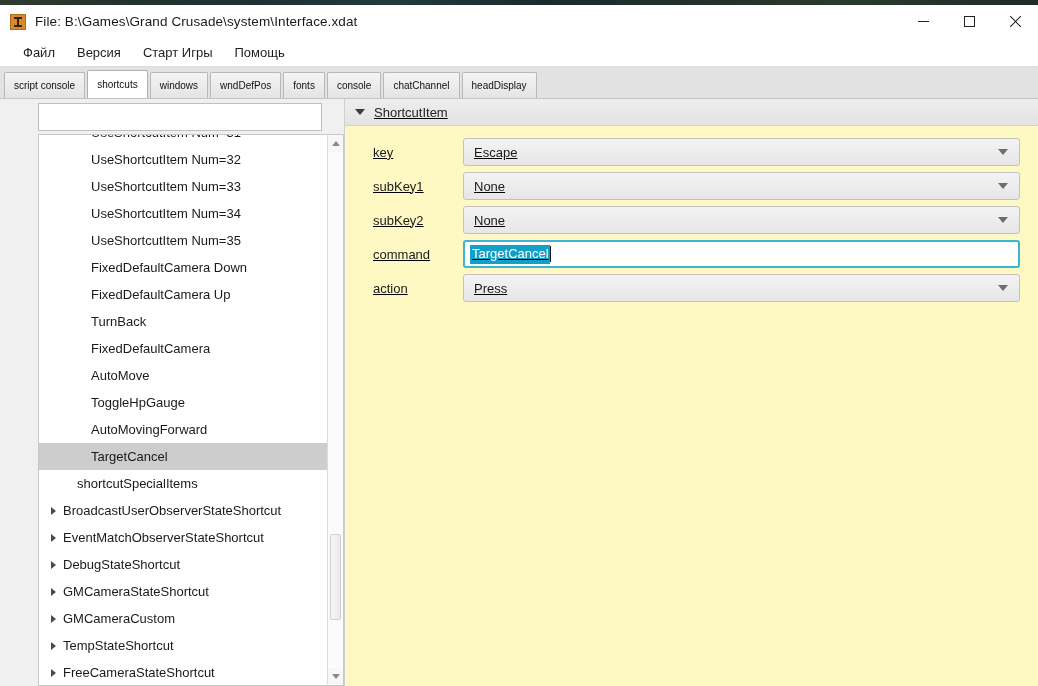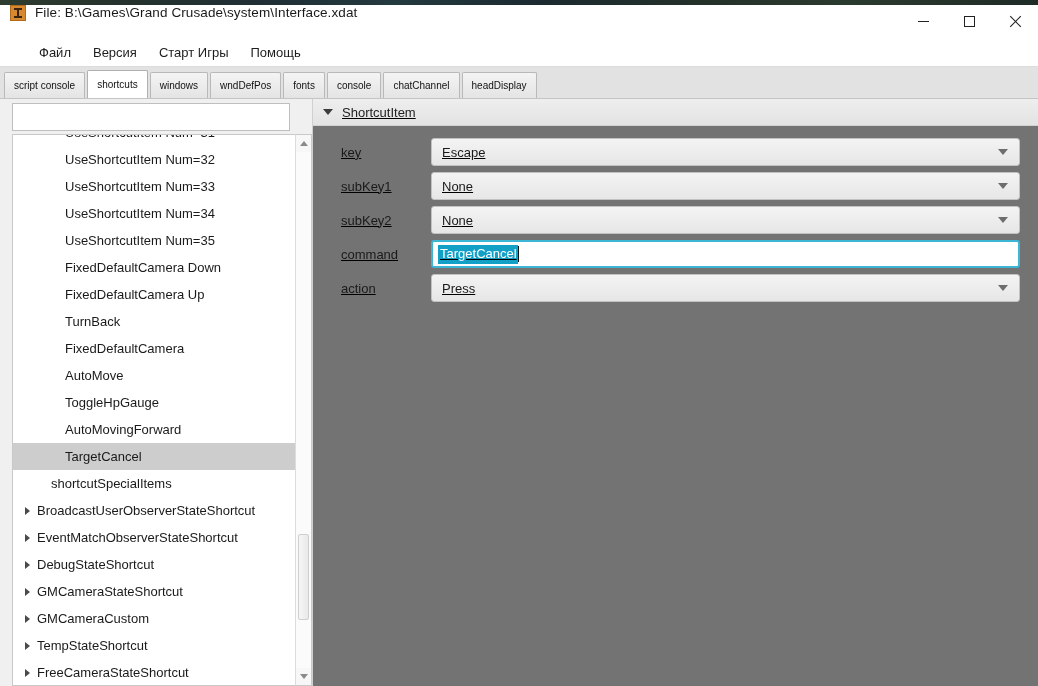--- a/index.html
+++ b/index.html
@@ -30,20 +30,21 @@
     background: #f0f0f0;
     display: flex;
     flex-direction: column;
   }
 
   
   #titlebar {
     height: 33px;
     background: #ffffff;
     display: flex;
+    align-items: center;
     flex: 0 0 auto;
     position: relative;
   }
   #app-icon {
     width: 16px; height: 16px;
     margin-left: 10px;
     background: #d8892f;
     border: 1px solid #b06a1c;
     box-sizing: border-box;
     position: relative;
@@ -112,21 +113,21 @@
   }
   .glyph-close::before { transform: rotate(45deg); }
   .glyph-close::after  { transform: rotate(-45deg); }
 
   
   #menubar {
     height: 28px;
     background: #ffffff;
     display: flex;
     align-items: center;
-    padding-left: 28px;
+    padding-left: 12px;
     flex: 0 0 auto;
     border-bottom: 1px solid #dcdcdc;
   }
   .menu-item {
     font-size: 13px;
     color: #1d1d1d;
     padding: 3px 11px;
     white-space: nowrap;
     cursor: default;
   }
@@ -173,21 +174,22 @@
   }
 
   
   #left-pane {
     width: 312px;
     flex: 0 0 auto;
     display: flex;
     flex-direction: column;
     background: #f0f0f0;
     box-sizing: border-box;
-    padding: 4px 0 0 12px;
+    padding: 4px 0 0 6px;
+    margin-left: 32px;
   }
   #filter-input {
     height: 28px;
     margin: 0 22px 3px 0;
     background: #ffffff;
     border: 1px solid #bfbfbf;
     box-sizing: border-box;
     font-size: 13px;
     color: #333;
     padding: 0 6px;
@@ -307,21 +309,21 @@
   }
   #group-caret {
     width: 0; height: 0;
     border-left: 5px solid transparent;
     border-right: 5px solid transparent;
     border-top: 6px solid #3c3c3c;
     margin-right: 9px;
   }
   #form {
     padding: 12px 18px 8px 14px;
-    background: #737373;
+    background: #fef9c3;
     flex: 1 1 auto;
   }
   .form-row {
     display: flex;
     align-items: center;
     margin-bottom: 6px;
     height: 28px;
   }
   .form-label {
     width: 104px;

